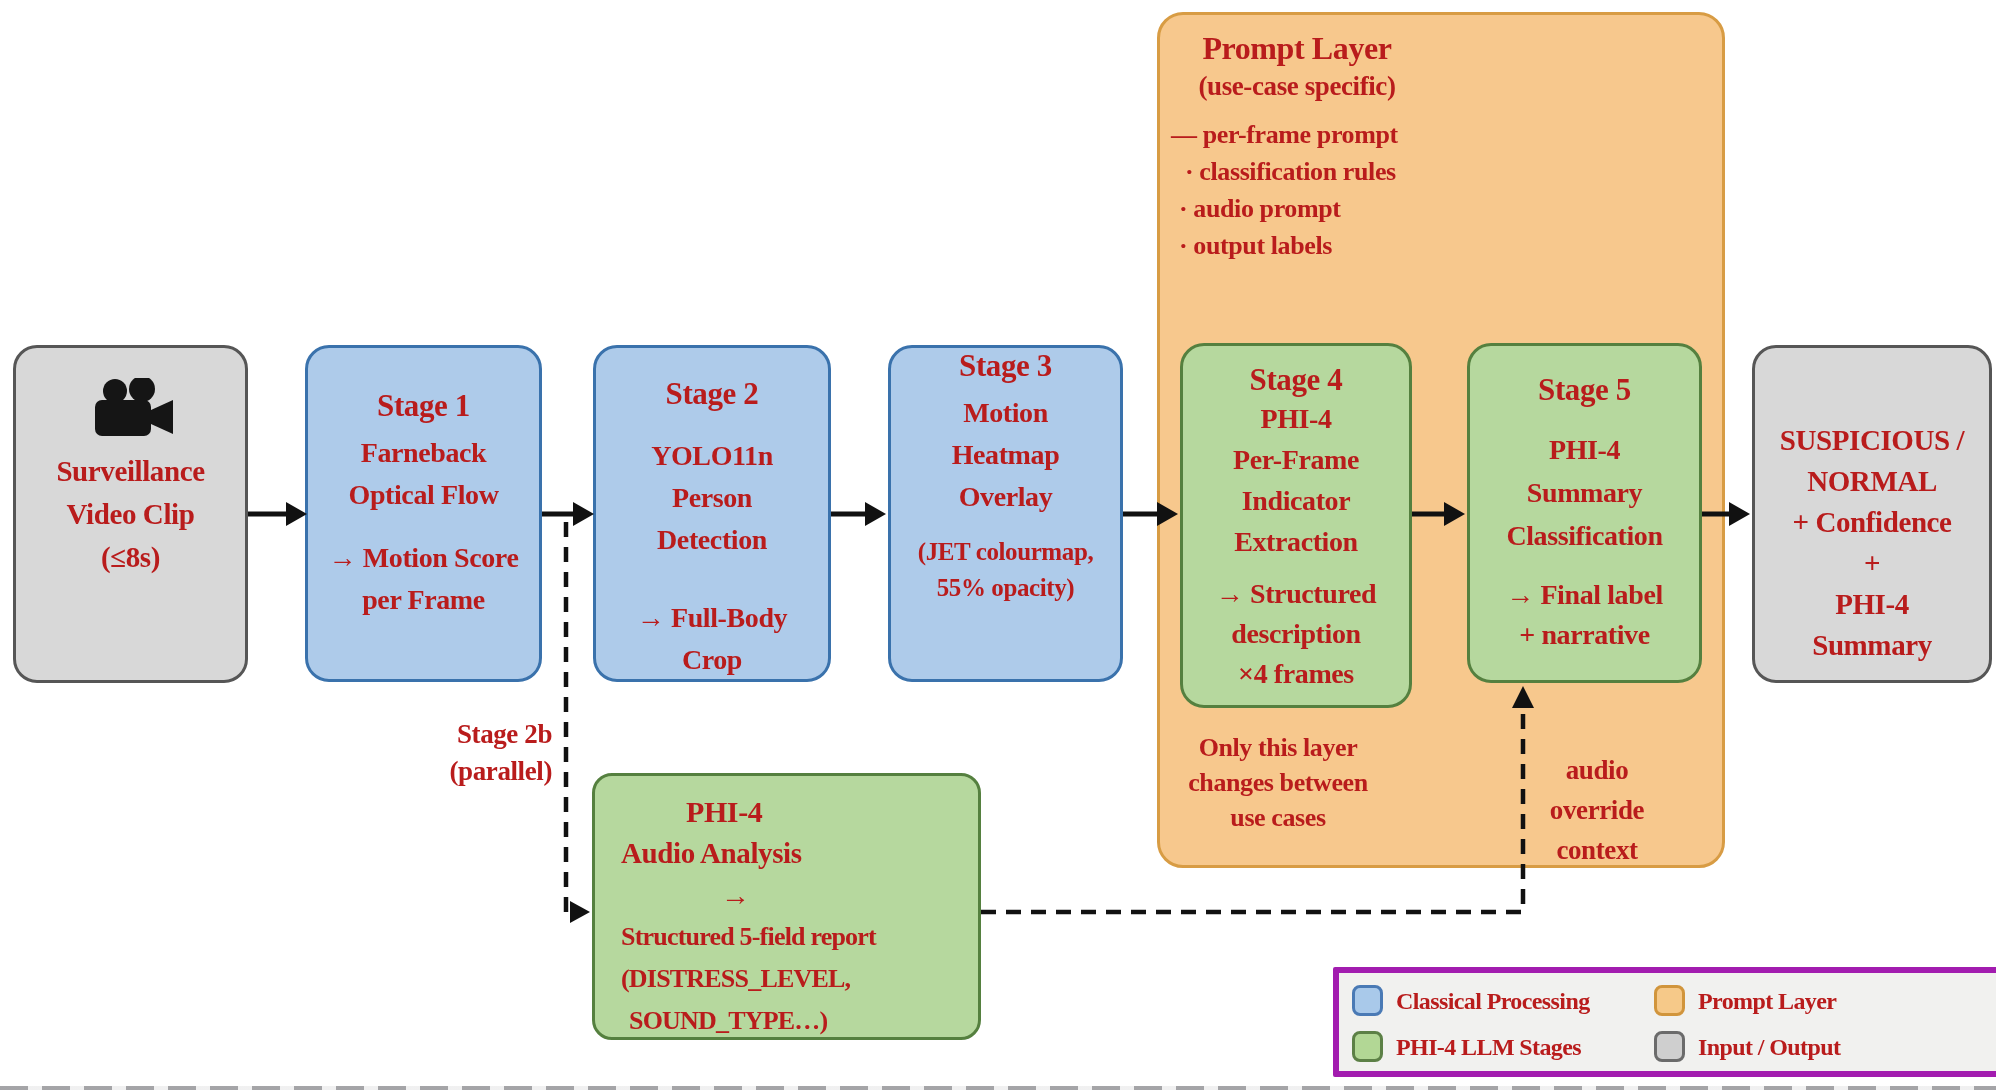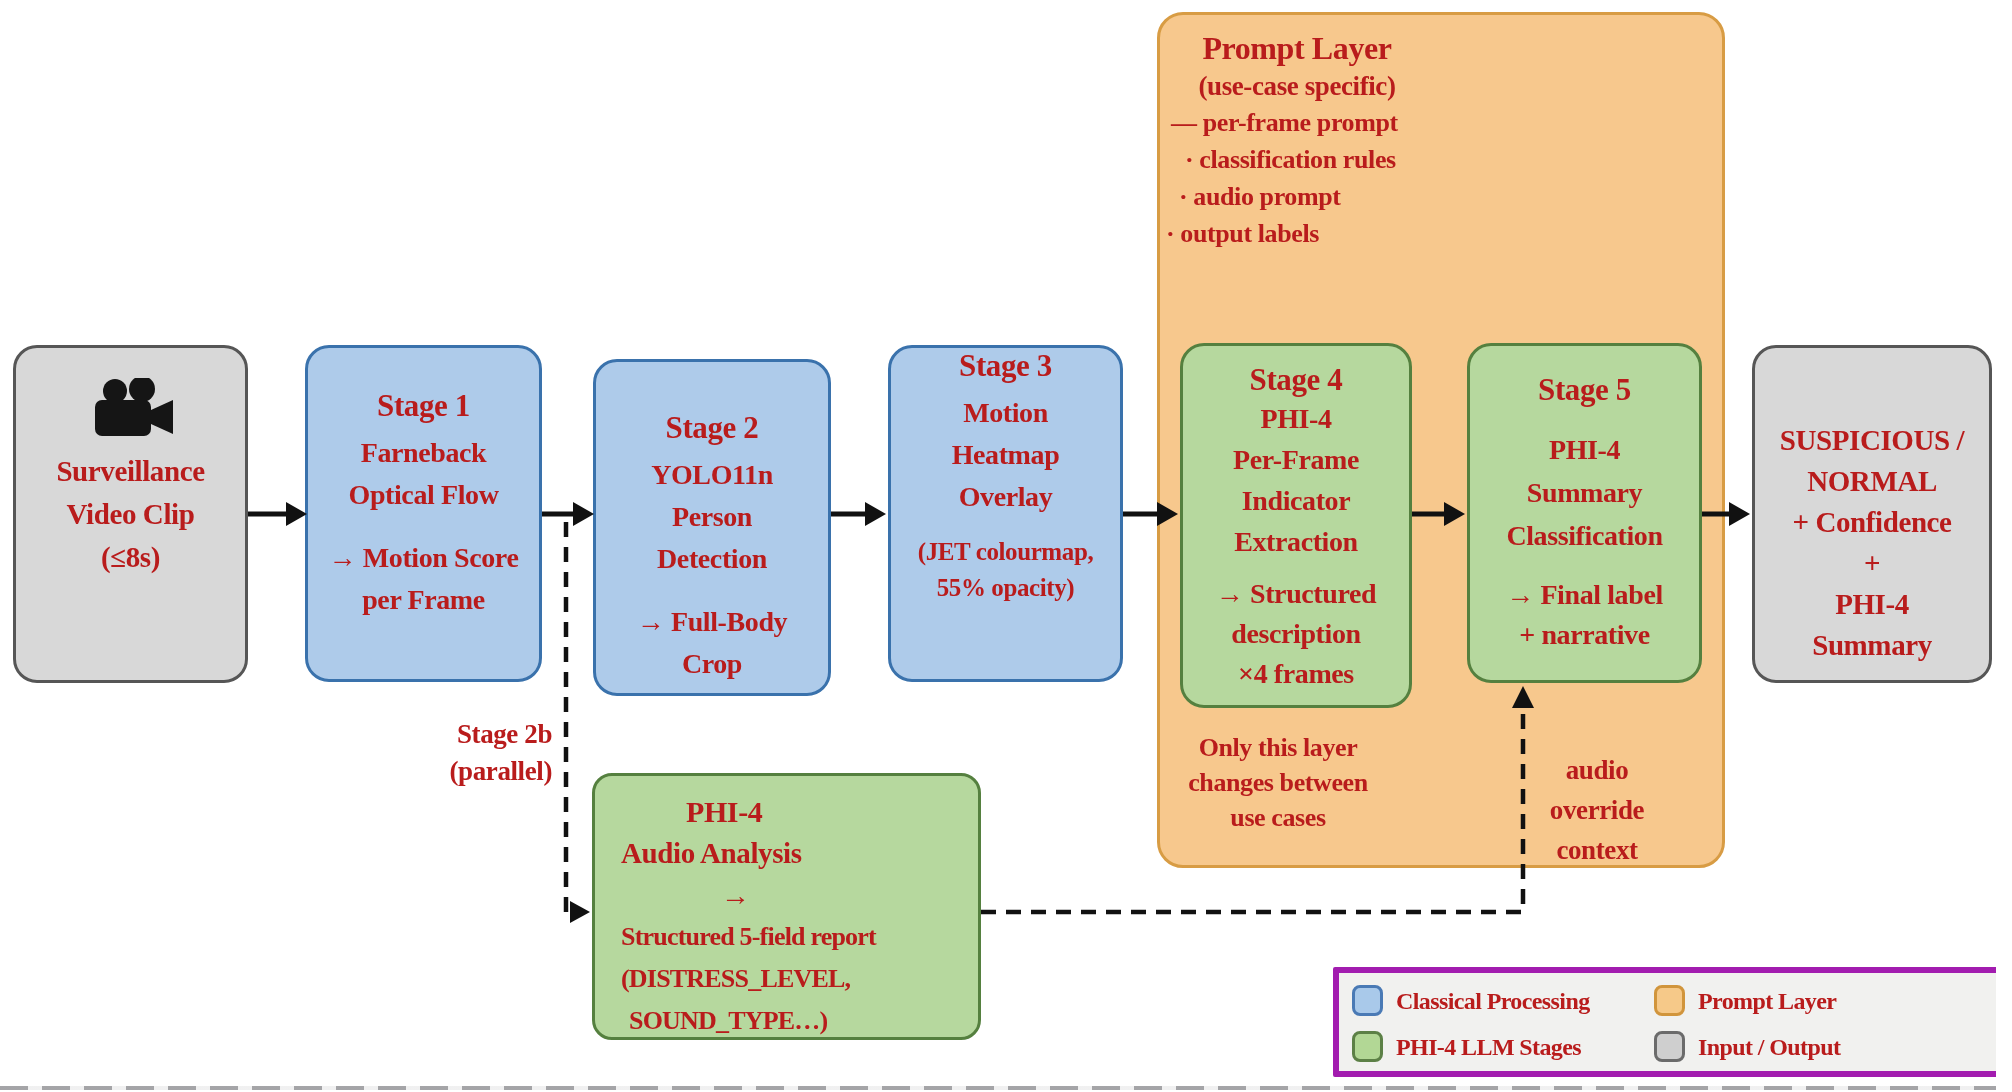--- a/index.html
+++ b/index.html
@@ -52,25 +52,25 @@
 </style>
 </head>
 <body>
 
 <div class="canvas">
 
   <div class="orangeb" style="left:1157px;top:12px;width:568px;height:856px;"></div>
 
   <div class="abs" style="left:1157px;top:28px;width:280px;z-index:2;">
     <span class="ln prompt-title">Prompt Layer</span>
-    <span class="ln prompt-sub" style="">(use-case specific)</span>
+    <span class="ln prompt-sub" style="margin-bottom:12px;">(use-case specific)</span>
     <span class="ln prompt-item" style="padding-left:14px;">— per-frame prompt</span>
     <span class="ln prompt-item indent" style="padding-left:28px;">· classification rules</span>
     <span class="ln prompt-item indent" style="padding-left:22px;">· audio prompt</span>
-    <span class="ln prompt-item indent" style="padding-left:9px;">· output labels</span>
+    <span class="ln prompt-item indent" style="padding-left:22px;">· output labels</span>
   </div>
 
   <div class="abs footnote" style="left:1163px;top:730px;width:230px;z-index:2;">
     <span class="ln">Only this layer</span>
     <span class="ln">changes between</span>
     <span class="ln">use cases</span>
   </div>
 
   <div class="abs audnote" style="left:1527px;top:750px;width:140px;z-index:2;">
     <span class="ln">audio</span>
@@ -97,21 +97,21 @@
     <div class="bx-lines">
       <span class="ln">Farneback</span>
       <span class="ln">Optical Flow</span>
     </div>
     <div class="bx-out" style="margin-top:21px;">
       <span class="ln">→ Motion Score</span>
       <span class="ln">per Frame</span>
     </div>
   </div>
 
-  <div class="box blue z1" style="left:593px;top:359px;width:238px;height:337px;padding-top:48px;">
+  <div class="box blue z1" style="left:593px;top:345px;width:238px;height:337px;padding-top:28px;gap:15px;">
     <span class="t-title" style="margin-bottom:8px;">Stage 2</span>
     <div class="bx-lines">
       <span class="ln">YOLO11n</span>
       <span class="ln">Person</span>
       <span class="ln">Detection</span>
     </div>
     <div class="bx-out" style="margin-top:21px;">
       <span class="ln">→ Full-Body</span>
       <span class="ln">Crop</span>
     </div>

